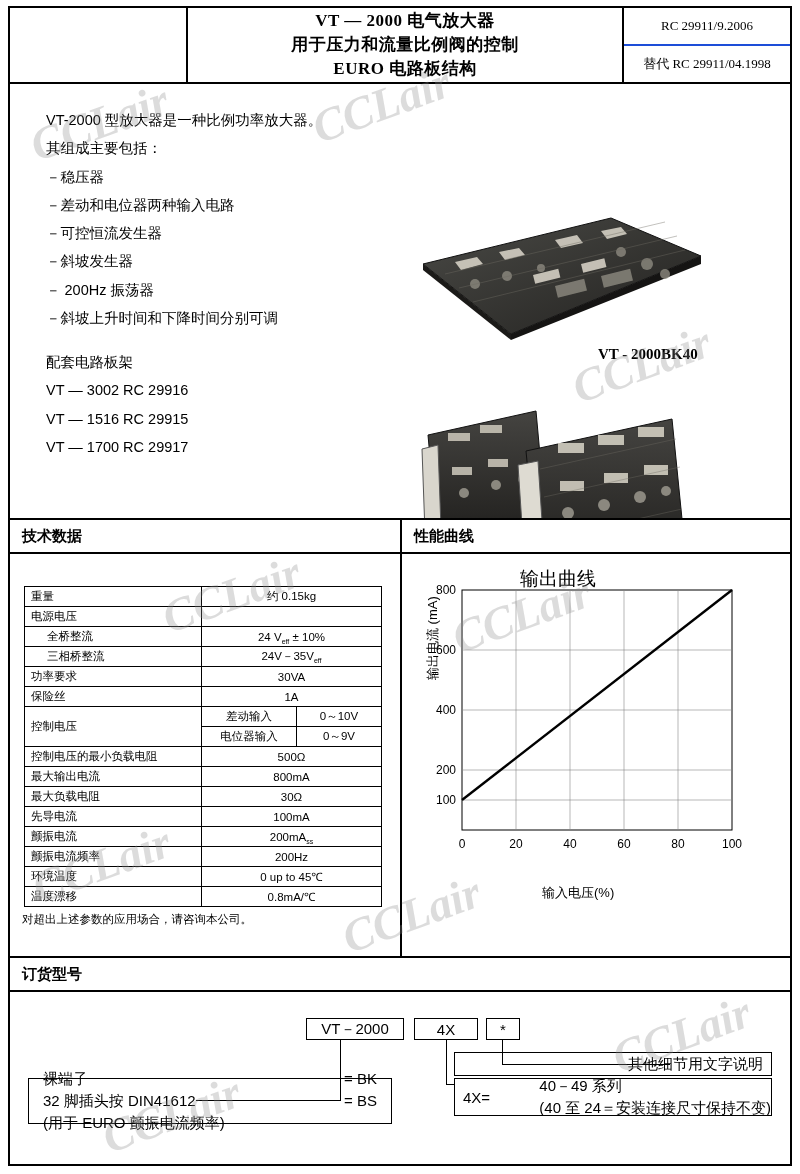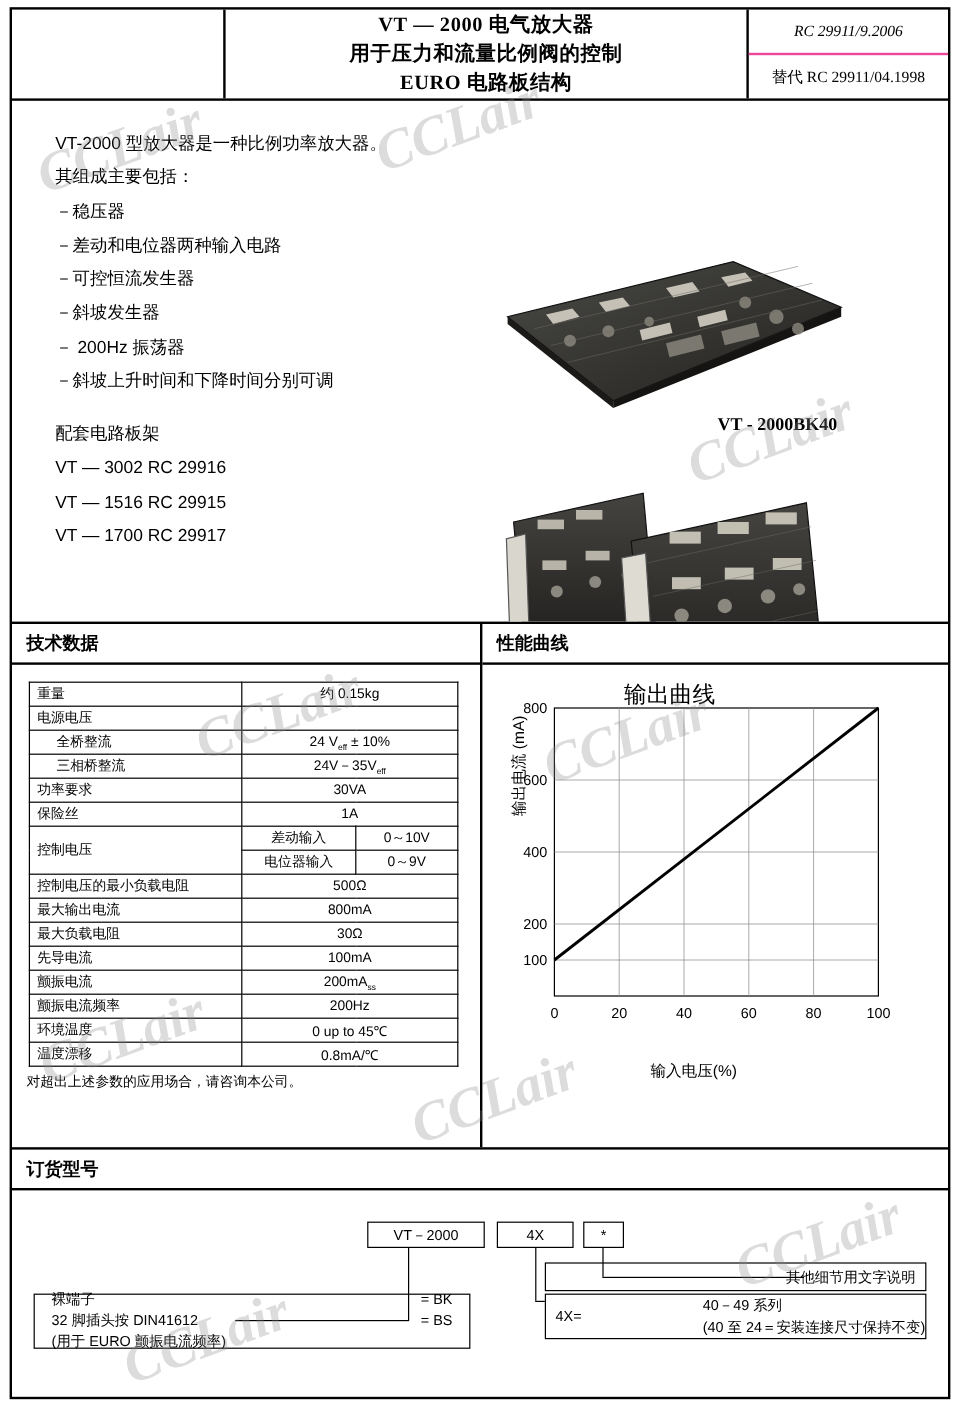--- a/index.html
+++ b/index.html
@@ -6,57 +6,57 @@
   body{width:800px;height:1174px;font-family:"Liberation Serif",serif;color:#000;position:relative;}
   .page{position:absolute;left:8px;top:6px;width:784px;height:1160px;border:2px solid #000;box-sizing:border-box;}
 
   
   .hdr{display:flex;height:76px;border-bottom:2px solid #000;box-sizing:border-box;}
   .hdr-left{width:178px;border-right:2px solid #000;box-sizing:border-box;}
   .hdr-mid{flex:1;border-right:2px solid #000;box-sizing:border-box;display:flex;flex-direction:column;align-items:center;justify-content:center;}
   .hdr-mid div{font-size:17px;font-weight:bold;line-height:1.42;letter-spacing:.5px;font-family:"Liberation Serif",serif;}
   .hdr-right{width:166px;display:flex;flex-direction:column;box-sizing:border-box;}
   .hdr-right .cell{flex:1;display:flex;align-items:center;justify-content:center;font-size:13px;}
-  .hdr-right .cell.top{border-bottom:2px solid #ec4899;font-style:italic;}
+  .hdr-right .cell.top{border-bottom:2px solid #1d4ed8;}
 
   
   .desc{position:relative;height:436px;border-bottom:2px solid #000;box-sizing:border-box;overflow:hidden;}
   .desc-text{position:absolute;left:36px;top:22px;font-size:14.5px;line-height:1.95;font-family:"Liberation Sans",sans-serif;}
   .desc-text .ln{white-space:nowrap;}
   .desc-text .gap{height:16px;}
 
   
   .photo1{position:absolute;left:405px;top:128px;width:290px;height:128px;}
   .cap1{position:absolute;left:588px;top:262px;font-size:15px;font-weight:bold;font-family:"Liberation Serif",serif;}
   .photo2{position:absolute;left:408px;top:305px;width:300px;height:190px;}
 
   
   .mid{display:flex;height:438px;border-bottom:2px solid #000;box-sizing:border-box;}
   .mid-l{width:392px;border-right:2px solid #000;box-sizing:border-box;position:relative;}
   .mid-r{flex:1;box-sizing:border-box;position:relative;}
   .sec-title{font-size:15px;font-weight:bold;padding:7px 0 6px 12px;border-bottom:2px solid #000;font-family:"Liberation Sans",sans-serif;}
 
-  table.spec{border-collapse:collapse;margin:14px 0 0 14px;width:358px;font-family:"Liberation Sans",sans-serif;}
+  table.spec{border-collapse:collapse;margin:32px 0 0 14px;width:358px;font-family:"Liberation Sans",sans-serif;}
   table.spec td{border:1px solid #000;font-size:11.5px;height:19px;padding:0 4px;}
   table.spec td.lbl{width:150px;padding-left:6px;}
   table.spec td.lbl.ind{padding-left:22px;}
   table.spec td.sub{width:86px;text-align:center;}
   table.spec td.val{text-align:center;}
   .note{margin:5px 0 0 12px;font-size:11.5px;font-family:"Liberation Sans",sans-serif;}
   sub{font-size:7px;vertical-align:baseline;position:relative;top:3px;}
 
   .chart-title{position:absolute;left:118px;top:46px;font-size:19px;font-family:"Liberation Sans",sans-serif;}
   .chart-wrap{position:absolute;left:0;top:0;width:390px;height:400px;}
   .ylab{position:absolute;left:22px;top:160px;transform:rotate(-90deg);transform-origin:left top;font-size:13px;font-family:"Liberation Sans",sans-serif;white-space:nowrap;}
   .xlab{position:absolute;left:140px;top:364px;font-size:13px;font-family:"Liberation Sans",sans-serif;}
 
   
   .order{position:relative;height:auto;}
   .ord-body{position:relative;height:140px;}
-  .bx{position:absolute;border:1px solid #000;box-sizing:border-box;font-size:12px;font-family:"Liberation Sans",sans-serif;display:flex;align-items:center;}
+  .bx{position:absolute;border:1px solid #000;box-sizing:border-box;font-size:15px;font-family:"Liberation Sans",sans-serif;display:flex;align-items:center;}
   .bx.c{justify-content:center;}
   .ln-h{position:absolute;border-top:1px solid #000;}
   .ln-v{position:absolute;border-left:1px solid #000;}
 
   
   .wm{position:absolute;font-family:"Liberation Serif",serif;font-style:italic;font-weight:bold;color:rgba(140,140,140,.30);font-size:46px;transform:rotate(-20deg);pointer-events:none;user-select:none;white-space:nowrap;}
 </style>
 </head>
 <body>
 

